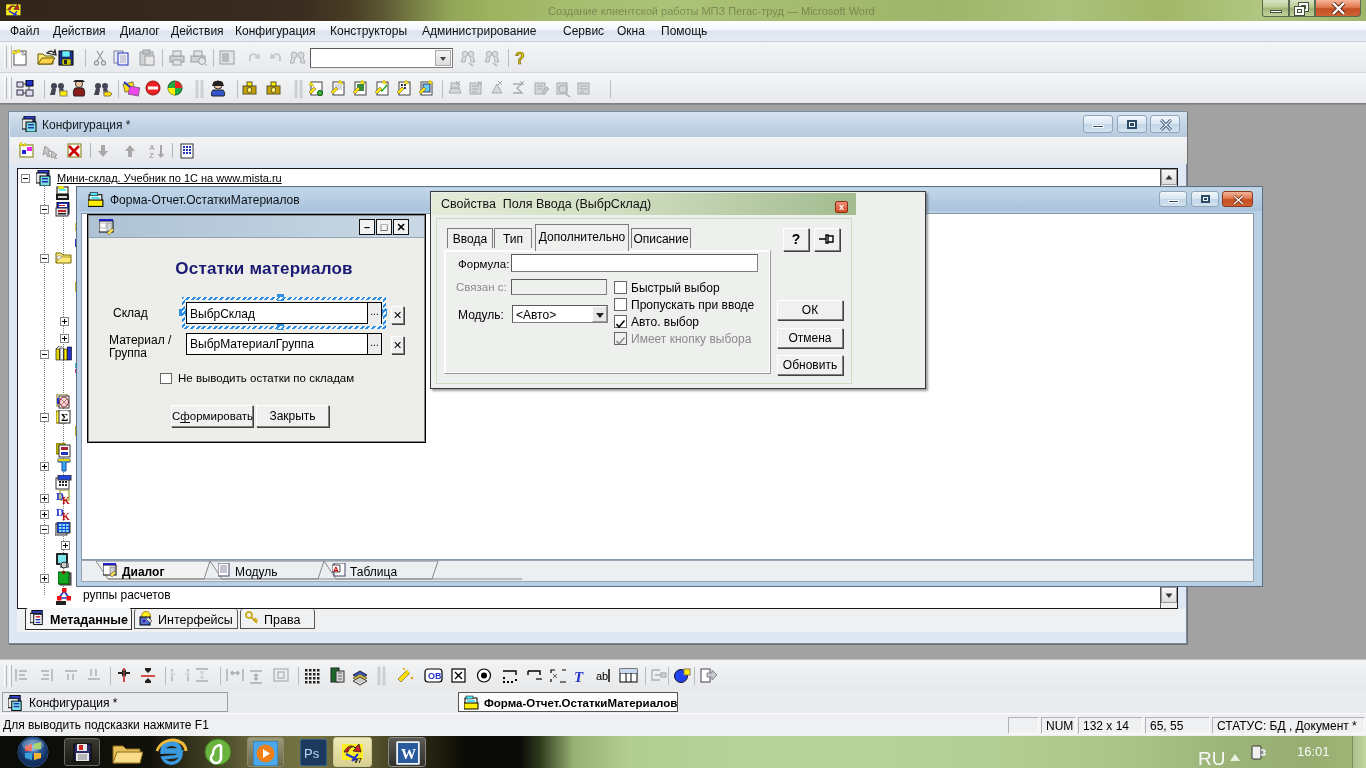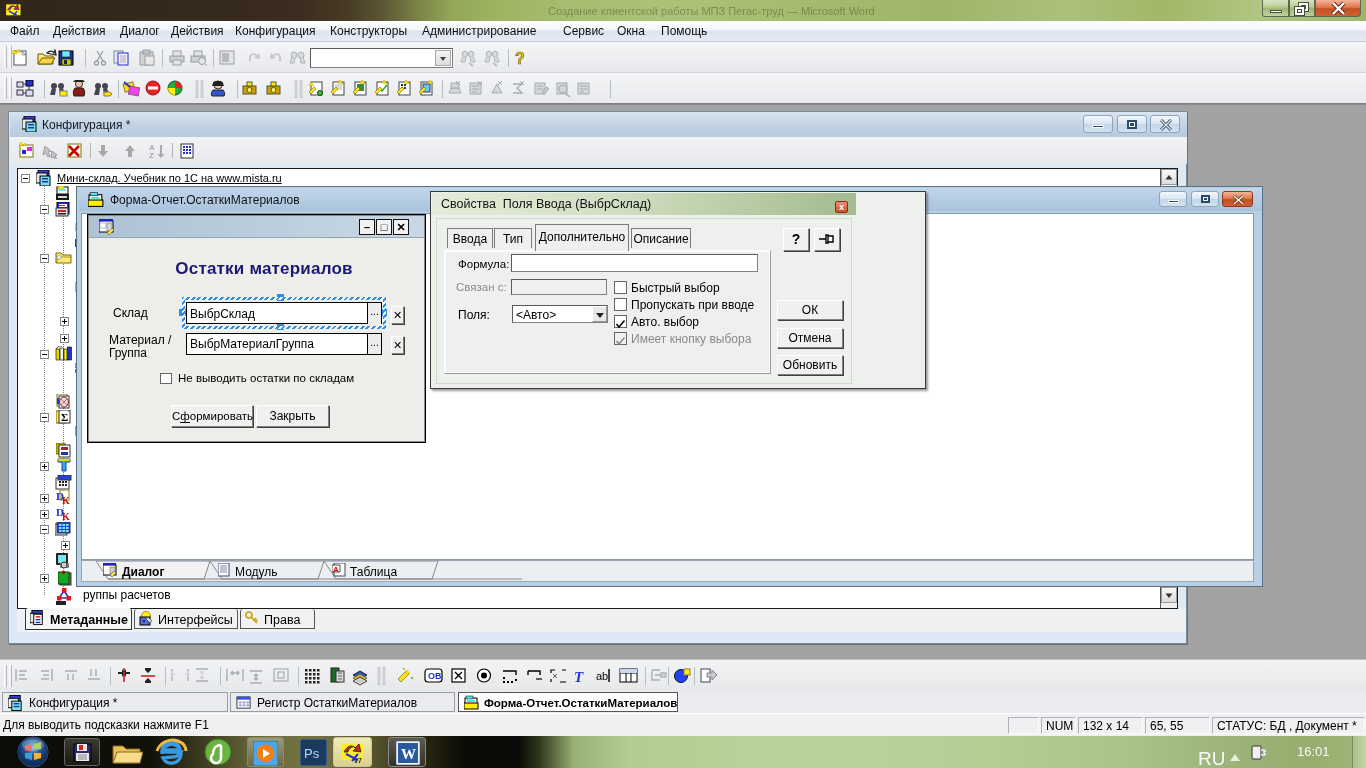--- a/index.html
+++ b/index.html
@@ -692,21 +692,21 @@
     <div class="tab abs" style="left:200px;top:36px;width:60px;text-align:center;padding:3px 0 0 0">Описание</div>
     <div class="tab abs" style="left:104px;top:32px;width:94px;height:27px;background:#eef0ed;z-index:2;text-align:center;padding:5px 0 0 0">Дополнительно</div>
     <div class="lbl" style="left:27px;top:66px;font-size:11.5px">Формула:</div>
     <div class="inp abs" style="left:80px;top:62px;width:247px;height:18px"></div>
     <div class="lbl" style="left:25px;top:89px;color:#8b8b8b;font-size:11.5px">Связан с:</div>
     <div class="inp abs" style="left:80px;top:87px;width:96px;height:16px;background:#eef0ed"></div>
     <div class="cb abs" style="left:183px;top:89px"></div>
     <div class="lbl" style="left:200px;top:89px">Быстрый выбор</div>
     <div class="cb abs" style="left:183px;top:106px"></div>
     <div class="lbl" style="left:200px;top:106px">Пропускать при вводе</div>
-    <div class="lbl" style="left:27px;top:116px">Поля:</div>
+    <div class="lbl" style="left:27px;top:116px">Модуль:</div>
     <div class="inp abs" style="left:81px;top:113px;width:96px;height:18px">
       <div class="abs" style="left:3px;top:2px;font-size:12px">&lt;Авто&gt;</div>
       <div class="abs" style="left:79px;top:0px;width:15px;height:16px;background:#e8e8e8;border:1px solid #999;border-top-color:#fff;border-left-color:#fff">
         <div class="abs" style="left:3px;top:6px;width:0;height:0;border:4px solid transparent;border-top:5px solid #222"></div>
       </div>
     </div>
     <div class="cb abs" style="left:183px;top:123px"><svg width="11" height="11" viewBox="0 0 11 11">
           <path d="M1.5 5 L4 8 L9.5 1.5" stroke="#000" stroke-width="1.5" fill="none"></path>
         </svg></div>
     <div class="lbl" style="left:200px;top:123px">Авто. выбор</div>
@@ -867,35 +867,20 @@
 <div class="abs" id="wintabs">
   <div class="wtab" style="left:2px;width:226px">
     <svg class="abs" style="left:5px;top:2px" width="16" height="16" viewBox="0 0 17 16">
         <rect x="2" y="0" width="11" height="9" fill="#3344cc" stroke="#000"></rect>
         <rect x="0" y="3" width="11" height="10" fill="#e8e8e8" stroke="#000"></rect>
         <rect x="4" y="6" width="10" height="10" fill="#7ae0e8" stroke="#000"></rect>
         <rect x="6" y="8" width="6" height="1.5" fill="#2233aa"></rect>
         <rect x="6" y="11" width="6" height="1.5" fill="#2233aa"></rect>
       </svg>
     <div class="abs" style="left:26px;top:3px">Конфигурация *</div>
-  </div>
-  <div class="wtab" style="left:230px;width:225px">
-    <svg class="abs" style="left:5px;top:2px" width="16" height="15" viewBox="0 0 17 14">
-        <rect x="1" y="1" width="14" height="12" fill="#fff" stroke="#334"></rect>
-        <rect x="1" y="1" width="14" height="3" fill="#3355dd"></rect>
-        <g fill="#99c">
-          <rect x="3" y="6" width="3" height="2"></rect>
-          <rect x="7" y="6" width="3" height="2"></rect>
-          <rect x="11" y="6" width="3" height="2"></rect>
-          <rect x="3" y="9" width="3" height="2"></rect>
-          <rect x="7" y="9" width="3" height="2"></rect>
-          <rect x="11" y="9" width="3" height="2"></rect>
-        </g>
-      </svg>
-    <div class="abs" style="left:26px;top:3px">Регистр ОстаткиМатериалов</div>
   </div>
   <div class="wtab" style="left:458px;width:220px;background:#fdfdfd;border-color:#555">
     <svg class="abs" style="left:5px;top:2px" width="16" height="15" viewBox="0 0 16 15">
         <rect x="1" y="3" width="12" height="8" fill="#fffff0" stroke="#000"></rect>
         <rect x="2" y="1" width="7" height="3" fill="#55e0f0" stroke="#000" stroke-width=".5"></rect>
         <rect x="0" y="8" width="14" height="6" fill="#ffee00" stroke="#000"></rect>
         <rect x="3" y="5" width="8" height="2" fill="#55e0f0"></rect>
       </svg>
     <div class="abs" style="left:25px;top:4px;font-weight:bold;font-size:11.5px;white-space:nowrap">Форма-Отчет.ОстаткиМатериалов</div>
   </div>

